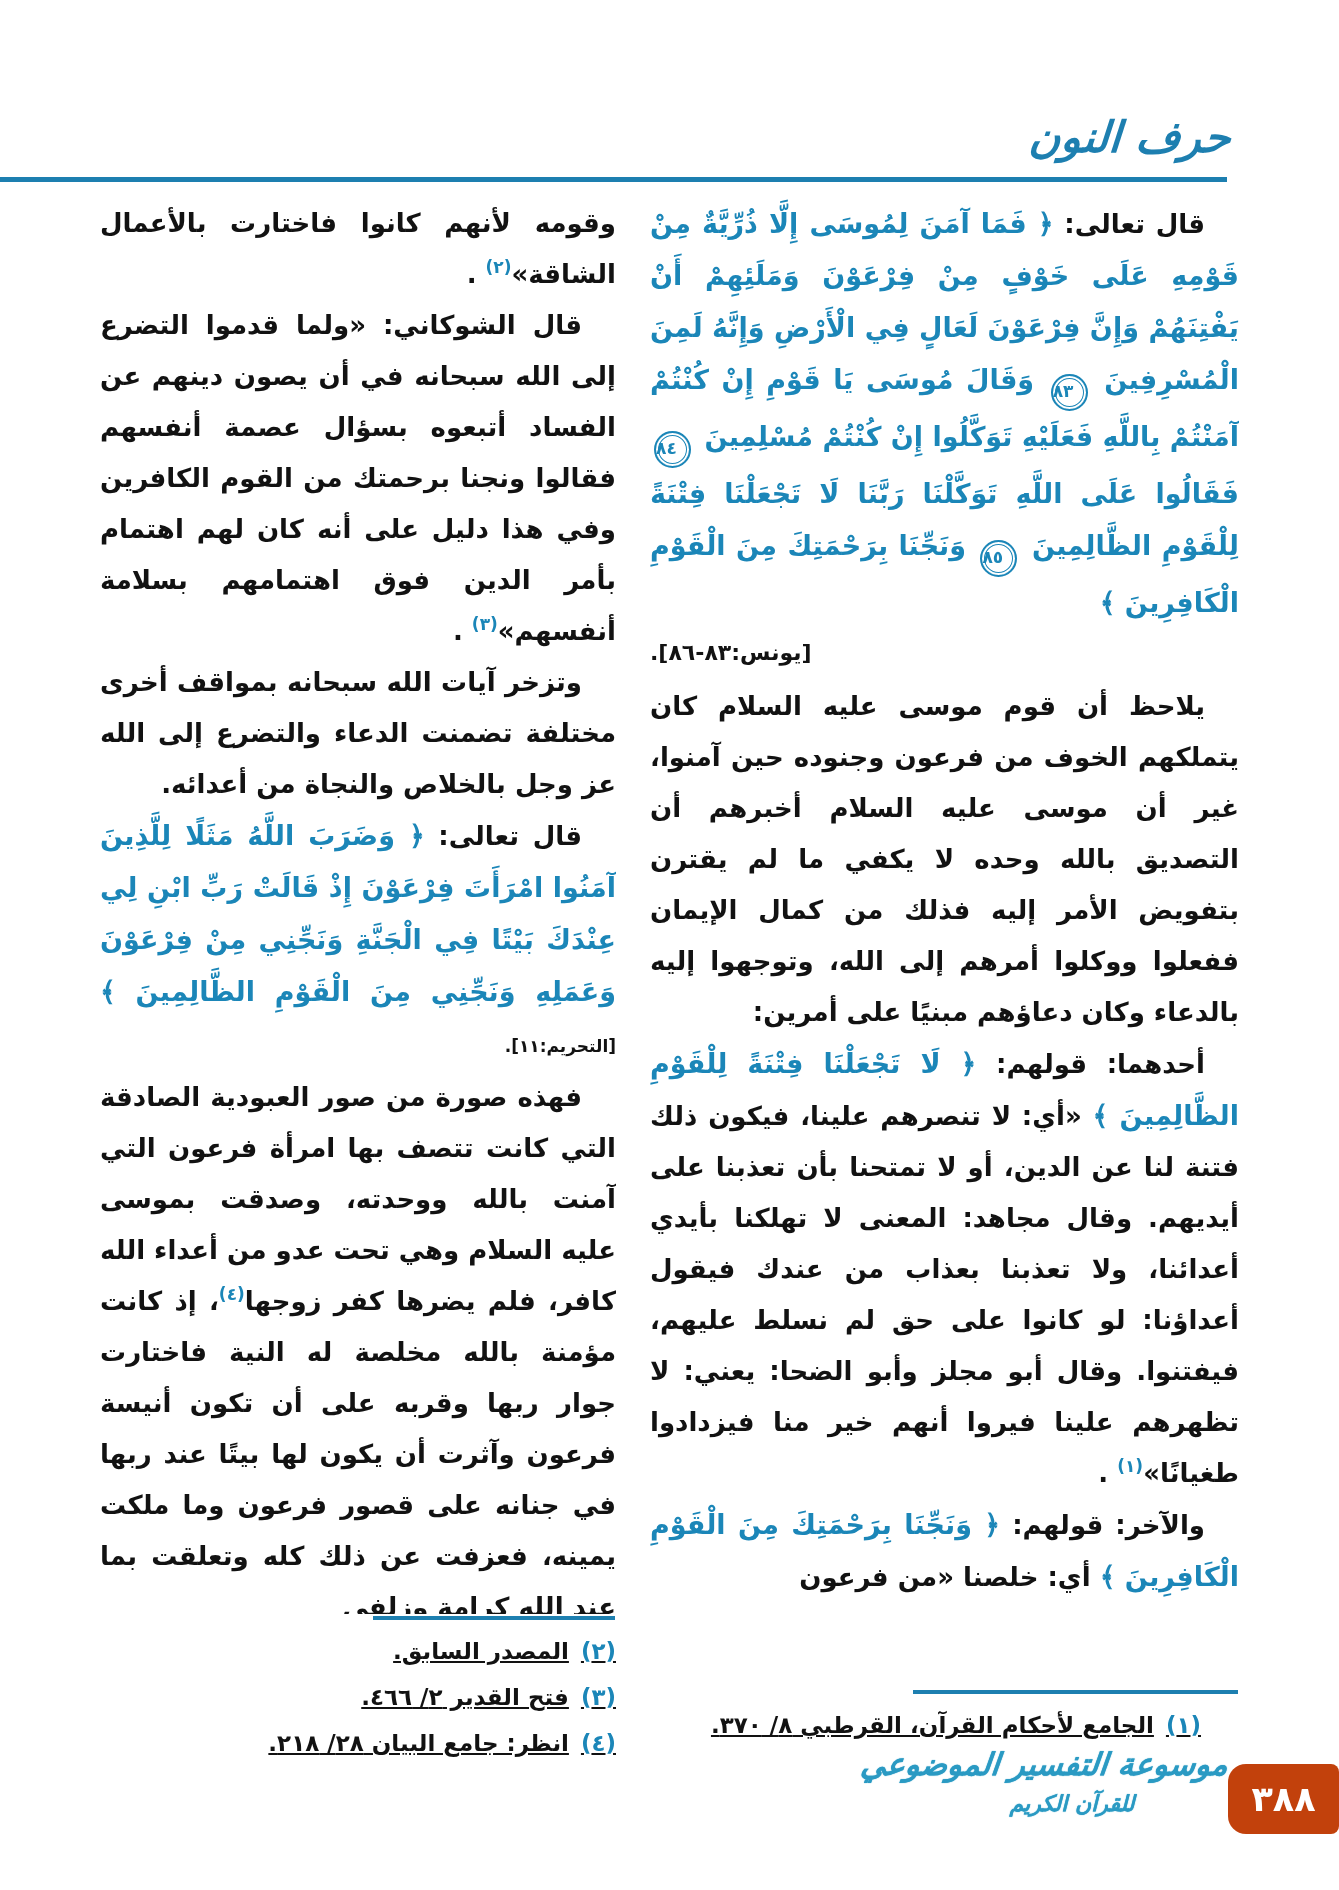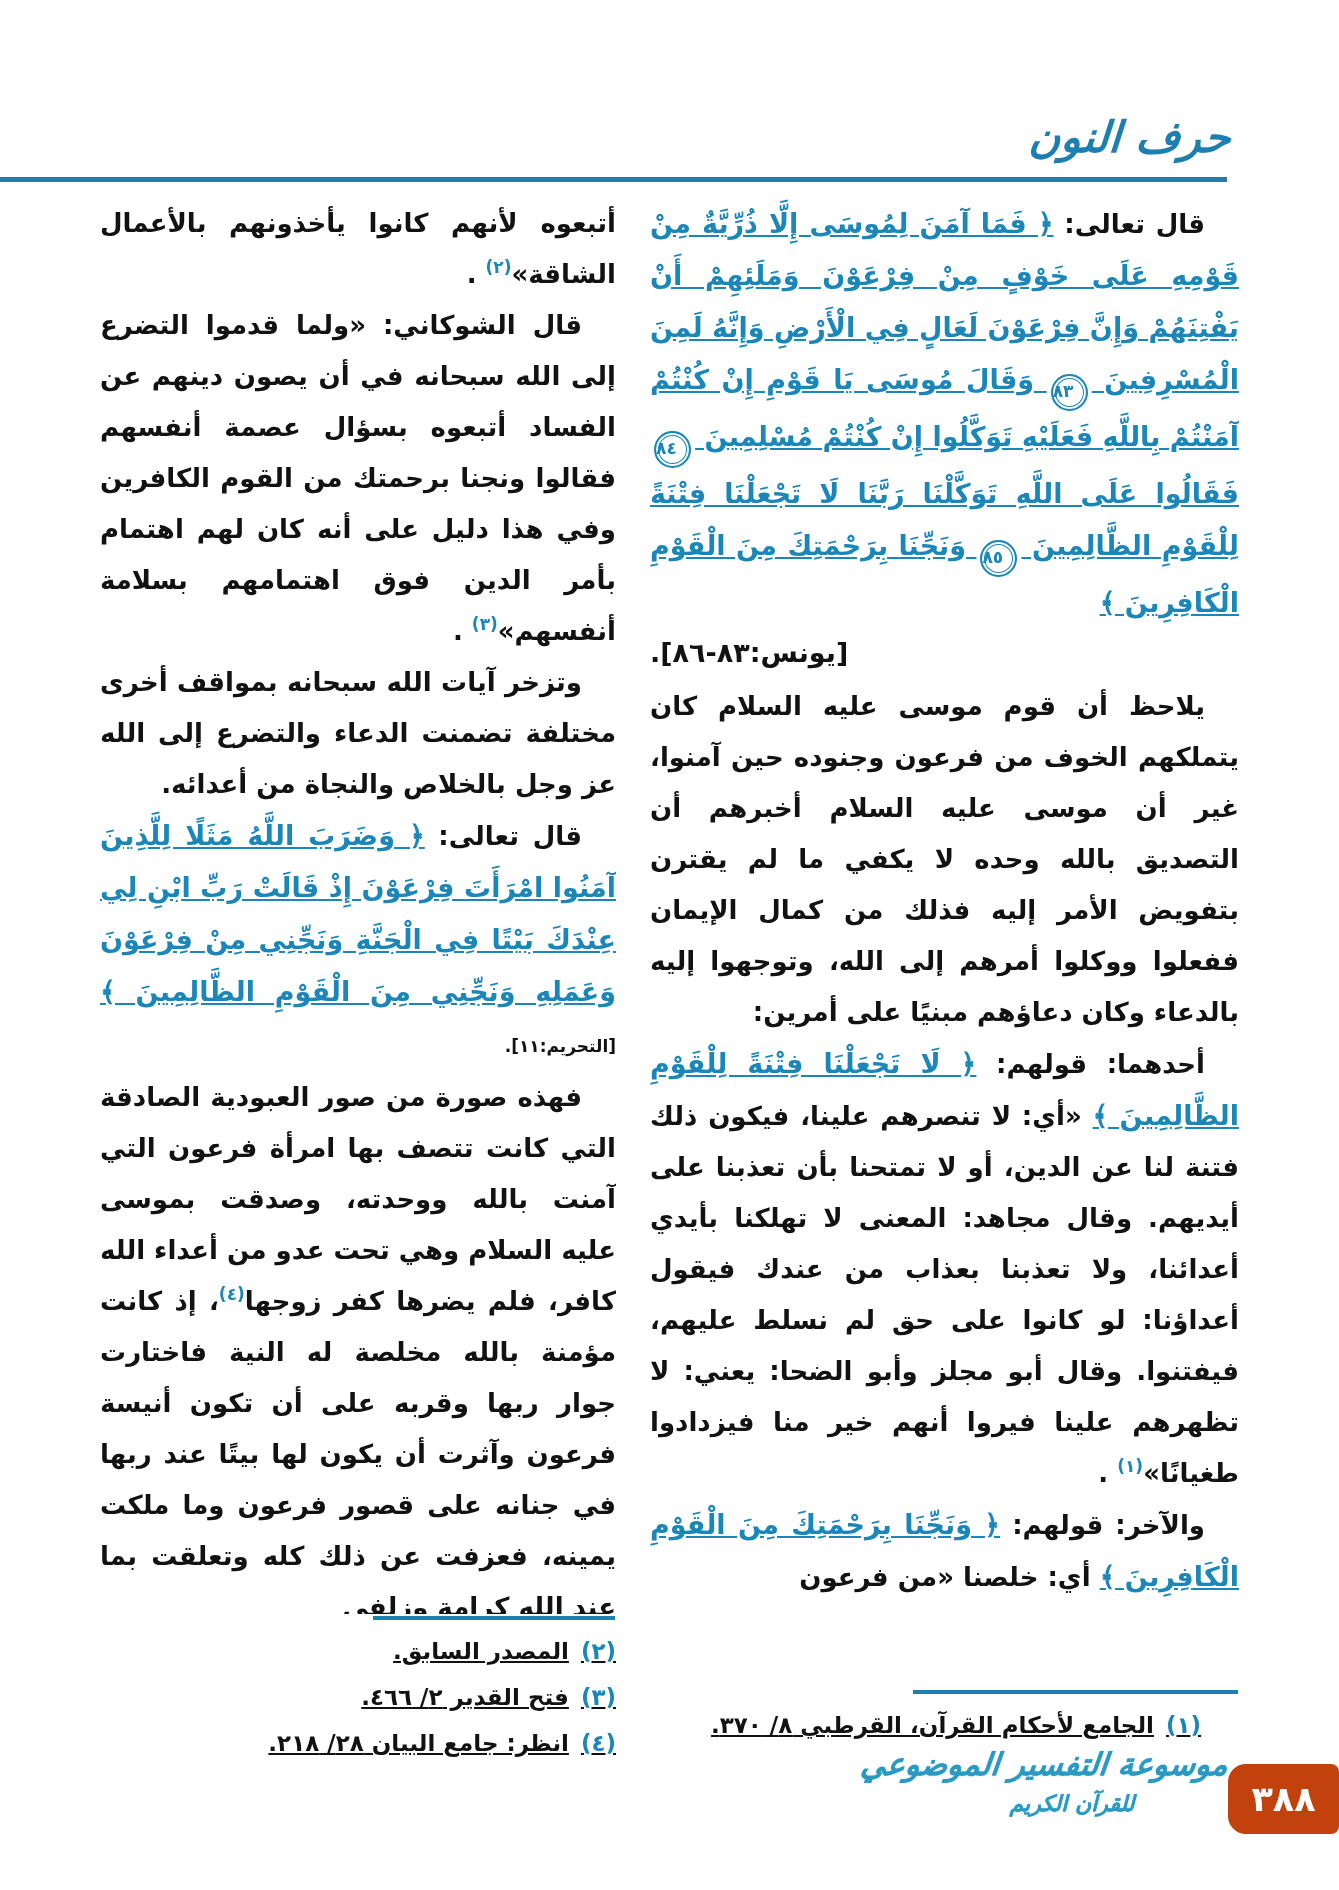--- a/index.html
+++ b/index.html
@@ -25,34 +25,34 @@
   .header-rule{
     position:absolute;top:177px;left:0;
     width:1227px;height:5px;background:#1d7fb0;
   }
   
   .col{position:absolute;top:198px;text-align:justify;overflow:hidden;}
   .col-right{left:650px;width:589px;height:1488px;}
   .col-left{left:100px;width:516px;height:1416px;}
   .col p{margin:0;font-size:26px;font-weight:bold;line-height:51px;color:#121212;}
   .indent{text-indent:34px;}
-  .q{color:#1b86b8;font-size:27px;text-decoration:underline;}
+  .q{color:#1b86b8;font-size:27px;}
   .b{color:#121212;}
   .fnm{color:#1b86b8;}
   .sup{vertical-align:super;font-size:17px;line-height:0;}
   .ayah-circle{
     display:inline-block;box-sizing:border-box;
     width:37px;height:37px;line-height:31px;
     border:2px solid #1b86b8;border-radius:50%;
     box-shadow:inset 0 0 0 2px #ffffff, inset 0 0 0 3px #1b86b8;
     text-align:left;font-size:17px;font-weight:bold;color:#1b86b8;
     vertical-align:-8px;margin:0 4px;text-indent:0;
   }
   .verse-cite-line{
-    text-align:left;font-size:27px;font-weight:bold;
+    text-align:left;font-size:22px;font-weight:bold;
     line-height:48px;color:#121212;margin:0 0 4px 0;
   }
   .cite-inline{font-size:17px;color:#121212;}
   
   .fn-sep{position:absolute;height:4px;background:#1d7fb0;}
   .sep-left{top:1616px;left:373px;width:242px;}
   .sep-right{top:1690px;left:913px;width:325px;}
   .footnotes{position:absolute;font-size:23px;font-weight:bold;line-height:46px;color:#121212;text-align:right;}
   .fn-left{top:1628px;left:100px;width:516px;}
   .fn-right{top:1702px;left:612px;width:589px;}
@@ -104,21 +104,21 @@
       <span class="b">أحدهما: قولهم: </span><span class="q">﴿ لَا تَجْعَلْنَا فِتْنَةً لِلْقَوْمِ الظَّالِمِينَ ﴾</span><span class="b"> «أي: لا تنصرهم علينا، فيكون ذلك فتنة لنا عن الدين، أو لا تمتحنا بأن تعذبنا على أيديهم. وقال مجاهد: المعنى لا تهلكنا بأيدي أعدائنا، ولا تعذبنا بعذاب من عندك فيقول أعداؤنا: لو كانوا على حق لم نسلط عليهم، فيفتنوا. وقال أبو مجلز وأبو الضحا: يعني: لا تظهرهم علينا فيروا أنهم خير منا فيزدادوا طغيانًا»</span><span class="fnm sup">(١)</span><span class="b"> .</span>
     </p>
 
     <p class="indent">
       <span class="b">والآخر: قولهم: </span><span class="q">﴿ وَنَجِّنَا بِرَحْمَتِكَ مِنَ الْقَوْمِ الْكَافِرِينَ ﴾</span><span class="b"> أي: خلصنا «من فرعون</span>
     </p>
   </div>
 
   <div class="col col-left">
     <p>
-      <span class="b">أتبعوه لأنهم كانوا يأخذونهم بالأعمال الشاقة»</span><span class="fnm sup">(٢)</span><span class="b"> .</span>
+      <span class="b">وقومه لأنهم كانوا فاختارت بالأعمال الشاقة»</span><span class="fnm sup">(٢)</span><span class="b"> .</span>
     </p>
     <p class="indent">
       <span class="b">قال الشوكاني: «ولما قدموا التضرع إلى الله سبحانه في أن يصون دينهم عن الفساد أتبعوه بسؤال عصمة أنفسهم فقالوا ونجنا برحمتك من القوم الكافرين وفي هذا دليل على أنه كان لهم اهتمام بأمر الدين فوق اهتمامهم بسلامة أنفسهم»</span><span class="fnm sup">(٣)</span><span class="b"> .</span>
     </p>
     <p class="indent">وتزخر آيات الله سبحانه بمواقف أخرى مختلفة تضمنت الدعاء والتضرع إلى الله عز وجل بالخلاص والنجاة من أعدائه.</p>
     <p class="indent">
       <span class="b">قال تعالى: </span><span class="q">﴿ وَضَرَبَ اللَّهُ مَثَلًا لِلَّذِينَ آمَنُوا امْرَأَتَ فِرْعَوْنَ إِذْ قَالَتْ رَبِّ ابْنِ لِي عِنْدَكَ بَيْتًا فِي الْجَنَّةِ وَنَجِّنِي مِنْ فِرْعَوْنَ وَعَمَلِهِ وَنَجِّنِي مِنَ الْقَوْمِ الظَّالِمِينَ ﴾</span><span class="cite-inline">[التحريم:١١].</span>
     </p>
     <p class="indent">
       <span class="b">فهذه صورة من صور العبودية الصادقة التي كانت تتصف بها امرأة فرعون التي آمنت بالله ووحدته، وصدقت بموسى عليه السلام وهي تحت عدو من أعداء الله كافر، فلم يضرها كفر زوجها</span><span class="fnm sup">(٤)</span><span class="b">، إذ كانت مؤمنة بالله مخلصة له النية فاختارت جوار ربها وقربه على أن تكون أنيسة فرعون وآثرت أن يكون لها بيتًا عند ربها في جنانه على قصور فرعون وما ملكت يمينه، فعزفت عن ذلك كله وتعلقت بما عند الله كرامة وزلفى</span>

